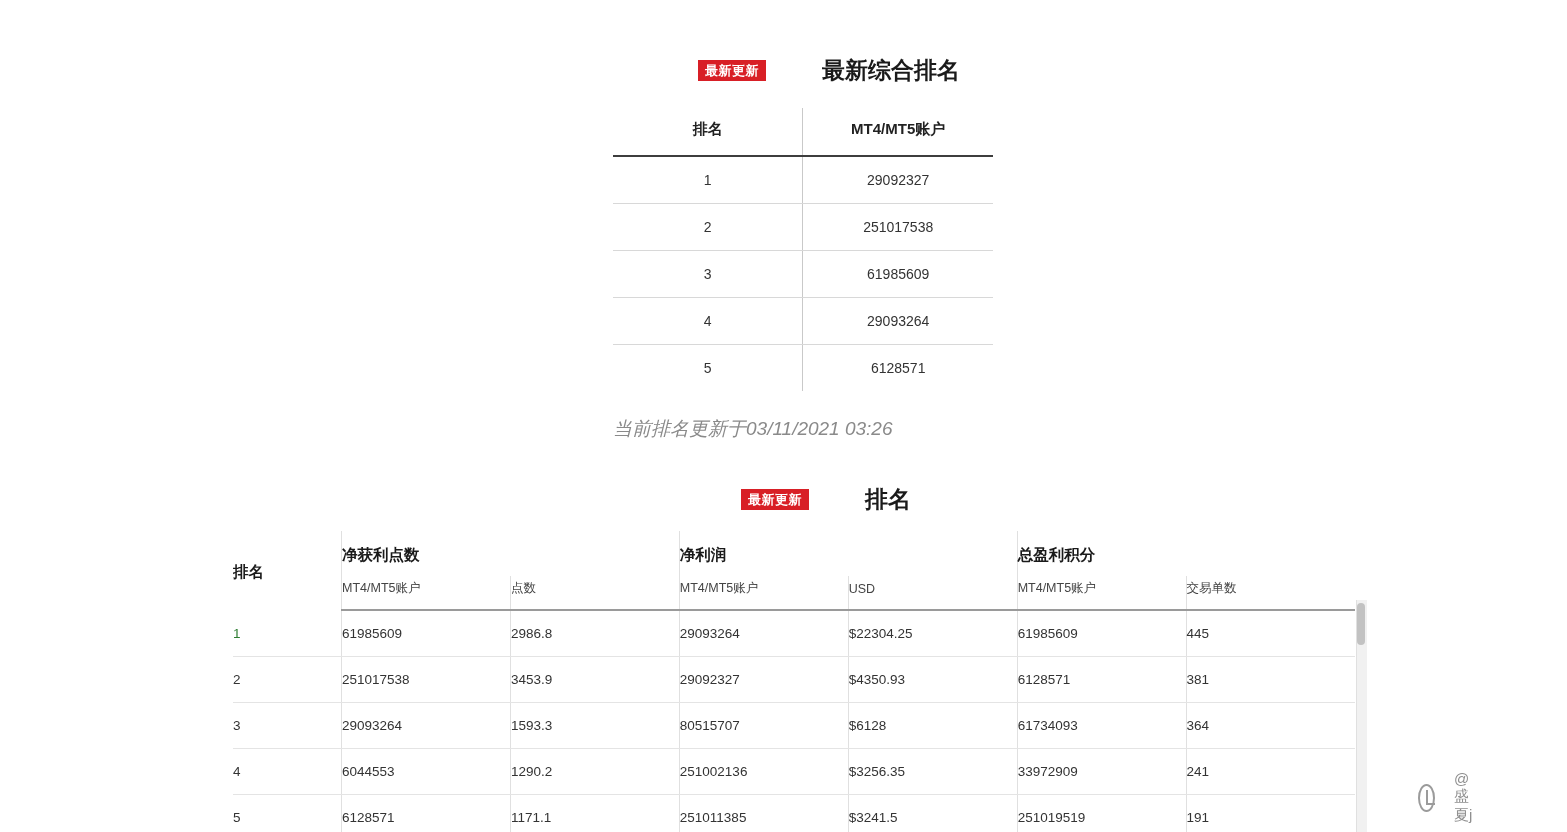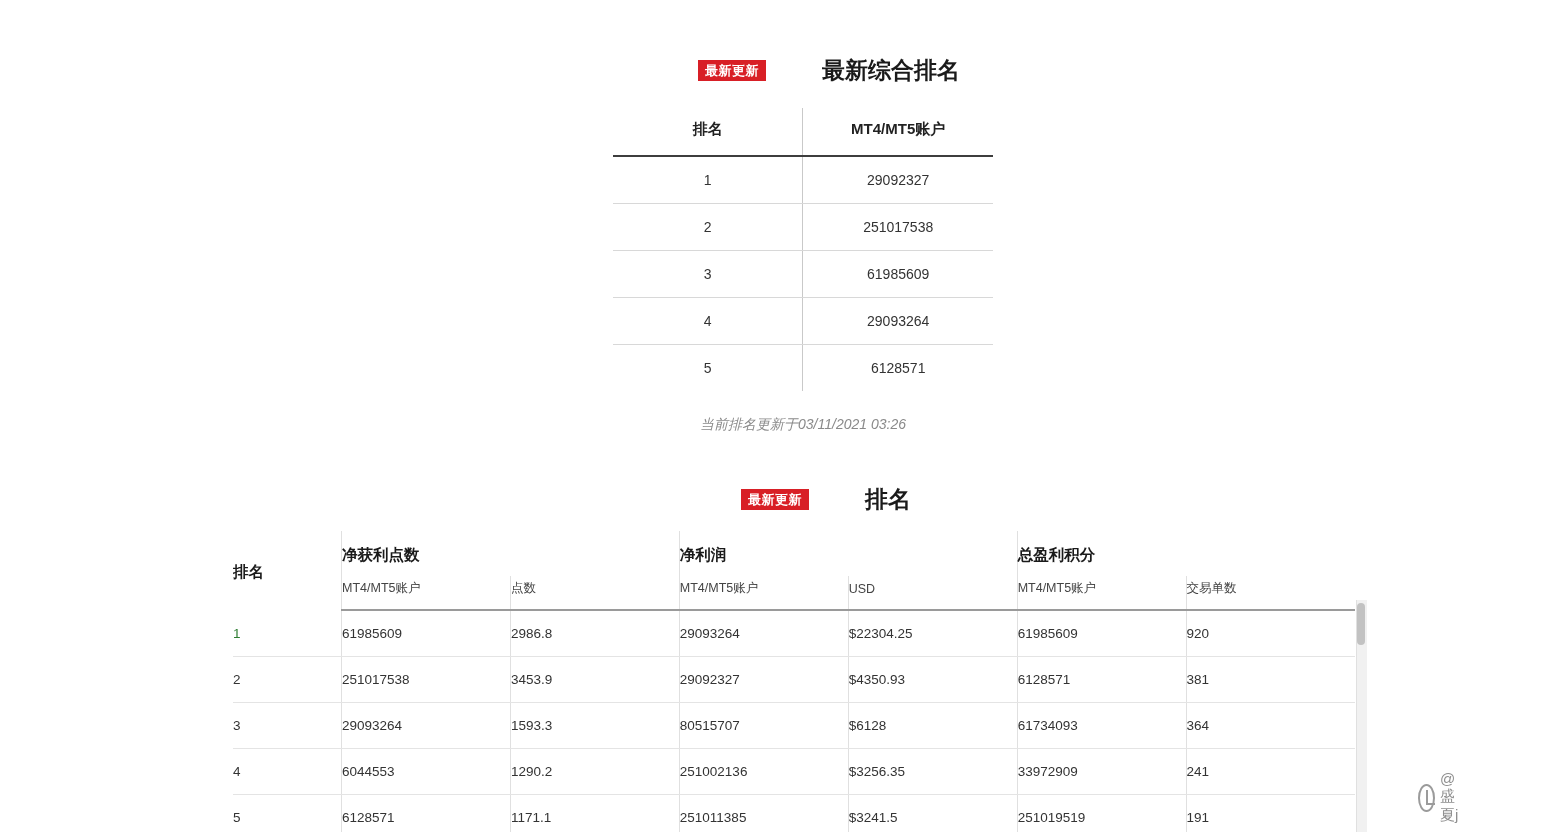--- a/index.html
+++ b/index.html
@@ -77,22 +77,21 @@
   }
   .top-table .col-acct {
     width: 190px;
   }
 
   .update-note {
     position: absolute;
     left: 613px;
     top: 416px;
     width: 380px;
-    text-align: center;
-    font-size: 14px;
+    font-size: 19px;
     font-style: italic;
     color: #8a8a8a;
   }
 
   
   .section2-header {
     position: absolute;
     left: 741px;
     top: 484px;
     display: flex;
@@ -166,21 +165,21 @@
     border-radius: 4px;
   }
 
   
   .watermark {
     position: absolute;
     left: 1418px;
     top: 770px;
     display: flex;
     align-items: center;
-    gap: 5px;
+    gap: 19px;
     color: #8f8f8f;
     font-size: 15px;
   }
   .wm-logo {
     width: 24px;
     height: 24px;
     border: 2px solid #9b9b9b;
     border-radius: 50%;
     position: relative;
   }
@@ -262,21 +261,21 @@
         </tr>
       </thead>
       <tbody>
         <tr>
           <td class="first rank-cell-first">1</td>
           <td>61985609</td>
           <td>2986.8</td>
           <td>29093264</td>
           <td>$22304.25</td>
           <td>61985609</td>
-          <td>920</td>
+          <td>445</td>
         </tr>
         <tr>
           <td class="first">2</td>
           <td>251017538</td>
           <td>3453.9</td>
           <td>29092327</td>
           <td>$4350.93</td>
           <td>6128571</td>
           <td>381</td>
         </tr>

